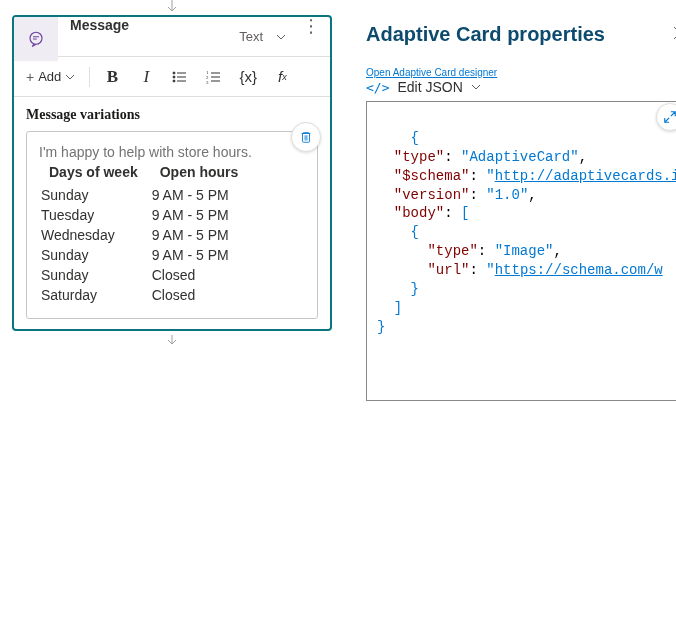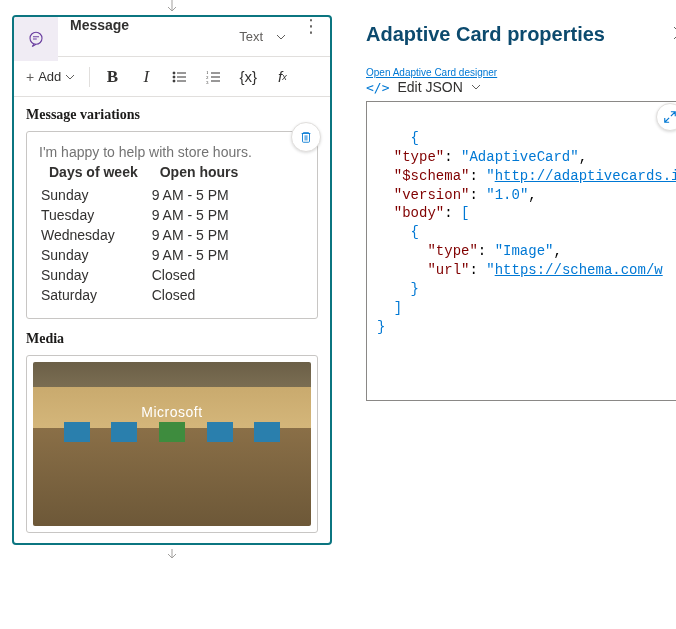--- a/index.html
+++ b/index.html
@@ -376,35 +376,20 @@
               </tr>
             <tr>
                 <td>Saturday</td>
                 <td>Closed</td>
               </tr>
           </tbody>
         </table>
       </div>
     </div>
 
-    <div class="section" style="padding-top:2px;">
-      <div class="section-title">Media</div>
-      <div class="media-box">
-        <div class="media-img">
-          <div class="store-logo">Microsoft</div>
-          <div class="store-screens">
-              <span></span>
-              <span></span>
-              <span></span>
-              <span></span>
-              <span></span>
-            </div>
-        </div>
-      </div>
-    </div>
   </div>
 
   <div class="flow-arrow-bottom">
     <svg width="14" height="12" viewBox="0 0 14 12">
         <path d="M7 0 V8 M3 5 L7 9 L11 5" stroke="#a19f9d" stroke-width="1" fill="none"></path>
       </svg>
   </div>
 </div>
 
 <div class="right-panel">

